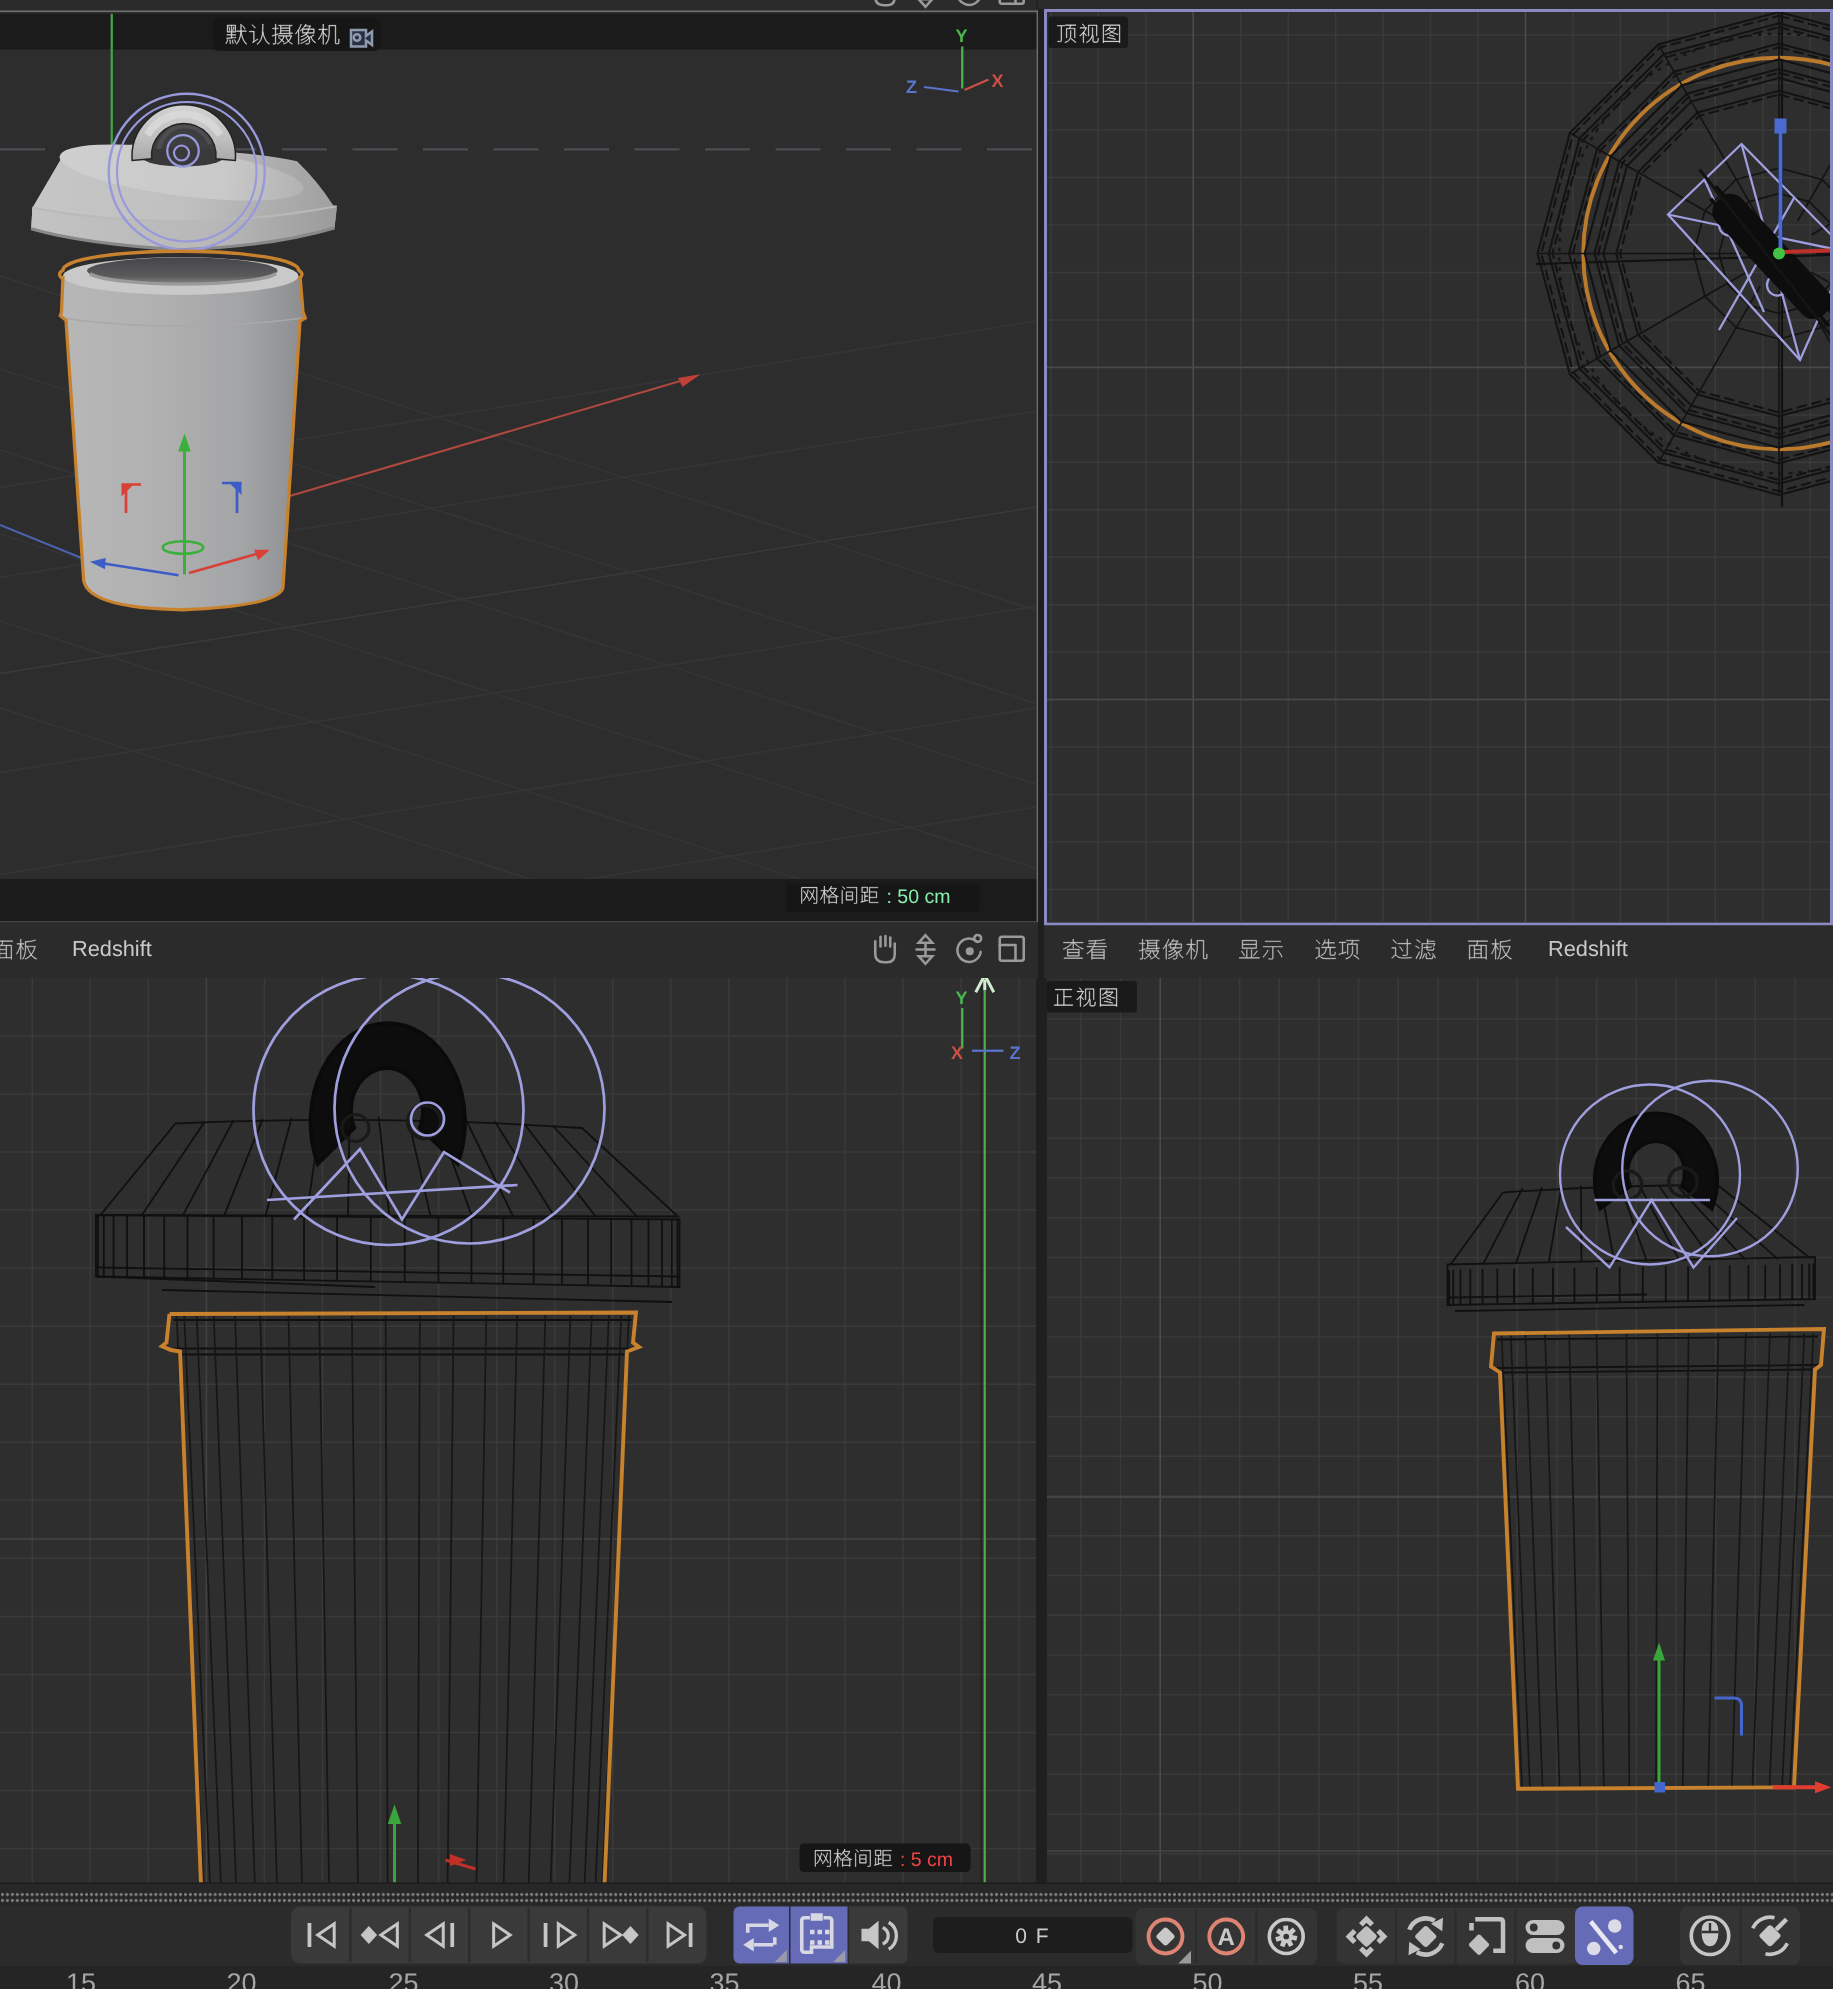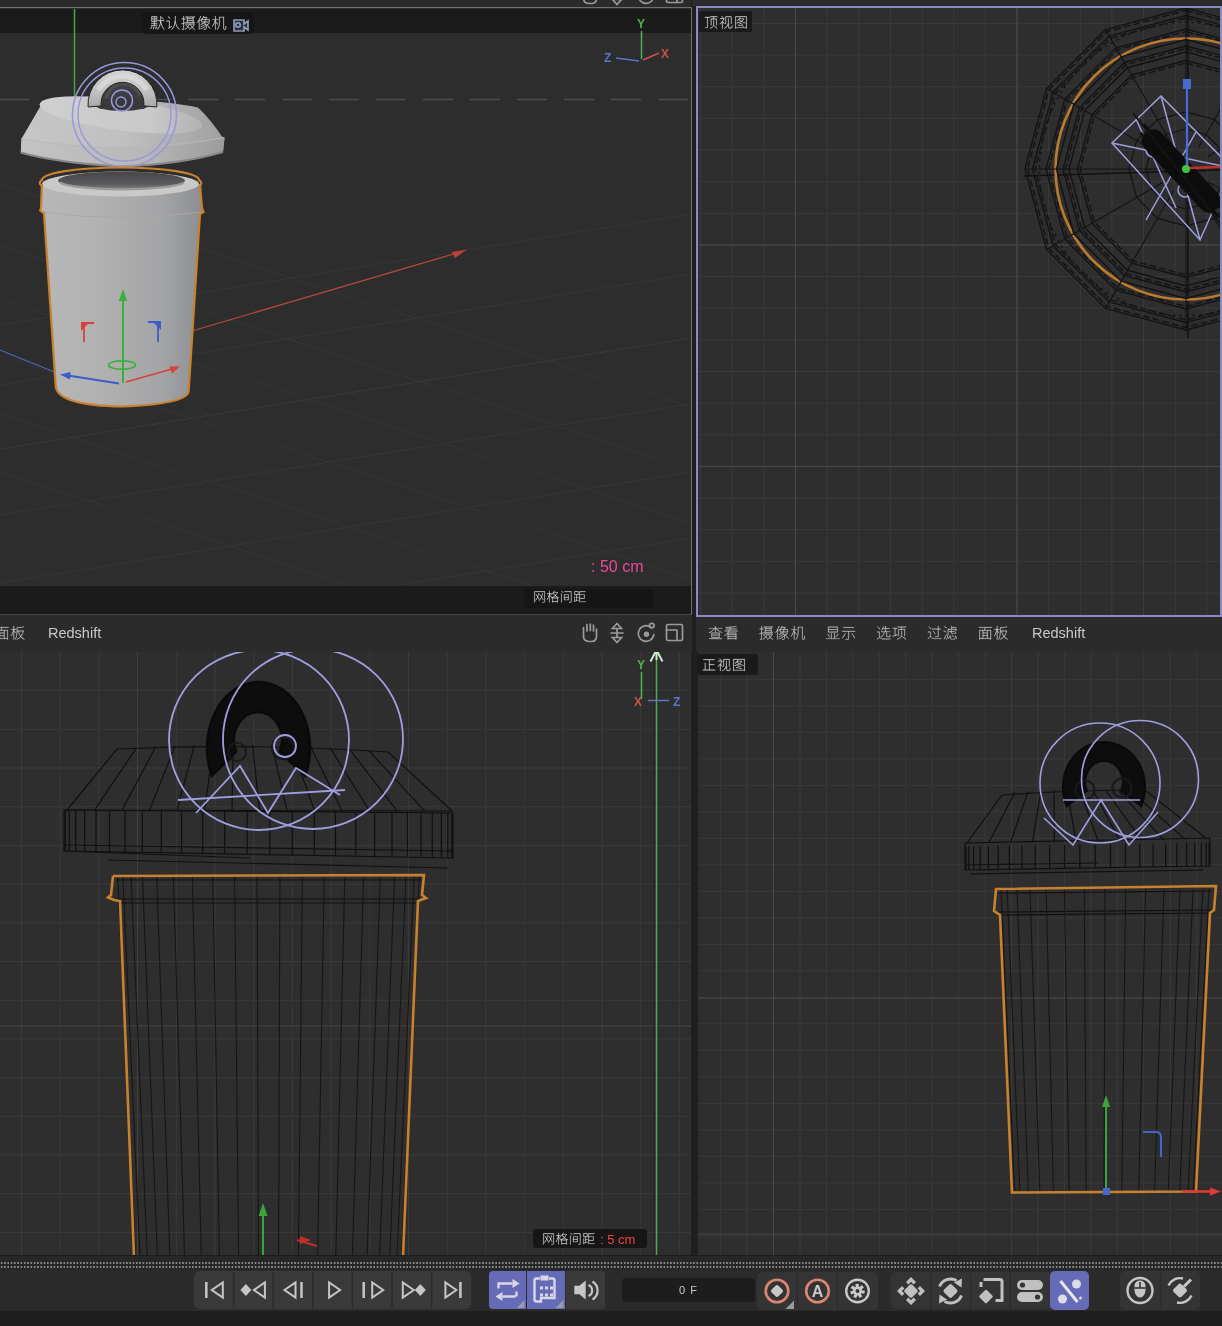--- a/index.html
+++ b/index.html
@@ -595,21 +595,21 @@
           <rect x="23" y="22.5" width="3" height="3"></rect>
         </g>
         <polygon points="36.5,37 36.5,29 28.5,37" fill="#9a9aa8"></polygon>
       </g>
       <g transform="translate(77,0)" stroke="#c6c6c6" fill="none">
         <path d="M9,15.5 h4.5 l5.5,-4.5 v16 l-5.5,-4.5 h-4.5 z" fill="#c6c6c6" stroke-width="1.4"></path>
         <path d="M22.5,14 a6,6 0 0 1 0,11" stroke-width="2.2"></path>
         <path d="M26.5,10.5 a10.5,10.5 0 0 1 0,18" stroke-width="2.2"></path>
       </g>
     </svg>
-    <div style="position:absolute;left:622px;top:1278px;width:133px;height:24px;background:#1d1d1d;border-radius:4px;color:#c9c9c9;font-size:11px;text-align:center;line-height:24px;letter-spacing:1px">0 F</div>
+    <div style="position:absolute;left:622px;top:1278px;width:133px;height:24px;background:#1d1d1d;border-radius:4px;color:#c9c9c9;font-size:14px;text-align:center;line-height:24px;letter-spacing:1px">0 F</div>
     <div style="position:absolute;left:757px;top:1272px;width:121px;height:38px;background:#343434;border-radius:5px"></div>
     <svg style="position:absolute;left:757px;top:1272px" width="121" height="38" viewBox="0 0 121 38">
       <line x1="40.5" y1="1" x2="40.5" y2="37" stroke="#2c2c2c" stroke-width="1.5"></line>
       <line x1="80.5" y1="1" x2="80.5" y2="37" stroke="#2c2c2c" stroke-width="1.5"></line>
       <circle cx="20" cy="19" r="11.3" fill="none" stroke="#dd8473" stroke-width="2.6"></circle>
       <rect x="15.2" y="14.2" width="9.6" height="9.6" rx="2" transform="rotate(45 20 19)" fill="#c9c9c9"></rect>
       <polygon points="37,37 37,28.5 28.5,37" fill="#9a9a9a"></polygon>
       <circle cx="60.5" cy="19" r="11.3" fill="none" stroke="#dd8473" stroke-width="2.6"></circle>
       <text x="60.5" y="24.5" font-size="16" font-weight="bold" fill="#c9c9c9" text-anchor="middle" font-family="Liberation Sans">A</text>
       <circle cx="100.5" cy="19" r="11.3" fill="none" stroke="#c9c9c9" stroke-width="2.4"></circle>
@@ -671,20 +671,33 @@
       <path d="M14.5,19 a5.5,7.5 0 0 0 11,0 v-4.5 a5.5,5 0 0 0 -11,0 z" fill="#c6c6c6"></path>
       <line x1="20" y1="11" x2="20" y2="17" stroke="#343434" stroke-width="1.6"></line>
       <line x1="14.5" y1="17" x2="25.5" y2="17" stroke="#343434" stroke-width="1.6"></line>
       <g transform="translate(60,19.5)">
         <path d="M-11.5,-5 A12.5,12.5 0 0 1 3,-12" fill="none" stroke="#c6c6c6" stroke-width="2.4"></path>
         <path d="M11.5,5 A12.5,12.5 0 0 1 -3,12" fill="none" stroke="#c6c6c6" stroke-width="2.4"></path>
         <rect x="-5.5" y="-5.5" width="11" height="11" rx="2" transform="rotate(45)" fill="#c6c6c6"></rect>
         <line x1="4" y1="-4" x2="11" y2="-11" stroke="#c6c6c6" stroke-width="3"></line>
       </g>
     </svg>
+    <div style="position:absolute;left:0;top:1311px;width:1222px;height:15px;background:#252525;overflow:hidden">
+      <div style="position:absolute;left:29px;top:1px;width:50px;text-align:center;font-size:18px;color:#a6a6a6">15</div>
+      <div style="position:absolute;left:136px;top:1px;width:50px;text-align:center;font-size:18px;color:#a6a6a6">20</div>
+      <div style="position:absolute;left:244px;top:1px;width:50px;text-align:center;font-size:18px;color:#a6a6a6">25</div>
+      <div style="position:absolute;left:351px;top:1px;width:50px;text-align:center;font-size:18px;color:#a6a6a6">30</div>
+      <div style="position:absolute;left:458px;top:1px;width:50px;text-align:center;font-size:18px;color:#a6a6a6">35</div>
+      <div style="position:absolute;left:566px;top:1px;width:50px;text-align:center;font-size:18px;color:#a6a6a6">40</div>
+      <div style="position:absolute;left:673px;top:1px;width:50px;text-align:center;font-size:18px;color:#a6a6a6">45</div>
+      <div style="position:absolute;left:780px;top:1px;width:50px;text-align:center;font-size:18px;color:#a6a6a6">50</div>
+      <div style="position:absolute;left:887px;top:1px;width:50px;text-align:center;font-size:18px;color:#a6a6a6">55</div>
+      <div style="position:absolute;left:995px;top:1px;width:50px;text-align:center;font-size:18px;color:#a6a6a6">60</div>
+      <div style="position:absolute;left:1102px;top:1px;width:50px;text-align:center;font-size:18px;color:#a6a6a6">65</div>
+    </div>
     <svg style="position:absolute;left:0;top:0;overflow:visible" width="2" height="2">
       <g fill="#dcdcdc" stroke="#dcdcdc" stroke-width="18" transform="translate(150,28.5) scale(0.01500,-0.01500)">
         <use href="#cg13" xlink:href="#cg13" x="0"></use>
         <use href="#cg14" xlink:href="#cg14" x="1027"></use>
         <use href="#cg4" xlink:href="#cg4" x="2053"></use>
         <use href="#cg5" xlink:href="#cg5" x="3080"></use>
         <use href="#cg6" xlink:href="#cg6" x="4107"></use>
       </g>
     </svg>
     <svg style="position:absolute;left:0;top:0;overflow:visible" width="2" height="2">
@@ -702,21 +715,21 @@
       </g>
     </svg>
     <svg style="position:absolute;left:0;top:0;overflow:visible" width="2" height="2">
       <g fill="#e4e4e4" stroke="#e4e4e4" stroke-width="18" transform="translate(533,601.5) scale(0.01300,-0.01300)">
         <use href="#cg19" xlink:href="#cg19" x="0"></use>
         <use href="#cg20" xlink:href="#cg20" x="1031"></use>
         <use href="#cg21" xlink:href="#cg21" x="2062"></use>
         <use href="#cg22" xlink:href="#cg22" x="3092"></use>
       </g>
     </svg>
-    <div style="position:absolute;left:591px;top:558px;color:#ec4899;font-size:16px">: 50 cm</div>
+    <div style="position:absolute;left:591px;top:590px;color:#86efac;font-size:13px">: 50 cm</div>
     <svg style="position:absolute;left:0;top:0;overflow:visible" width="2" height="2">
       <g fill="#e4e4e4" stroke="#e4e4e4" stroke-width="18" transform="translate(542,1243.5) scale(0.01300,-0.01300)">
         <use href="#cg19" xlink:href="#cg19" x="0"></use>
         <use href="#cg20" xlink:href="#cg20" x="1031"></use>
         <use href="#cg21" xlink:href="#cg21" x="2062"></use>
         <use href="#cg22" xlink:href="#cg22" x="3092"></use>
       </g>
     </svg>
     <div style="position:absolute;left:600px;top:1232px;color:#ef4444;font-size:13px">: 5 cm</div>
     <svg width="0" height="0" style="position:absolute">

